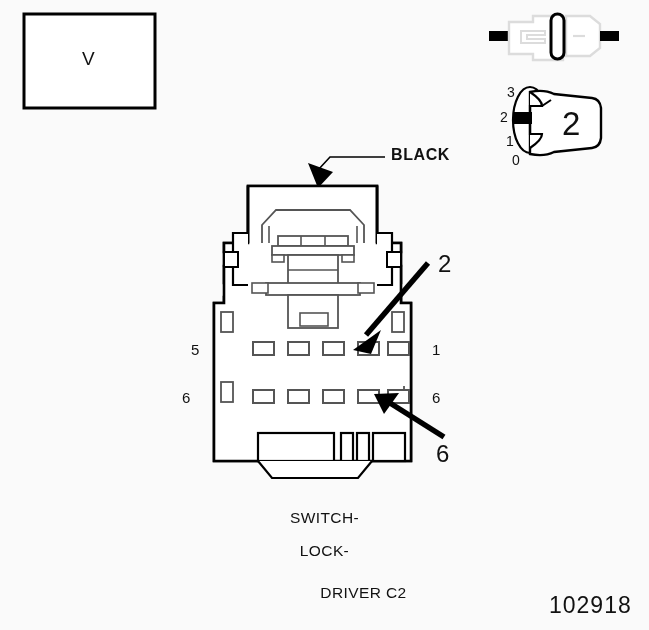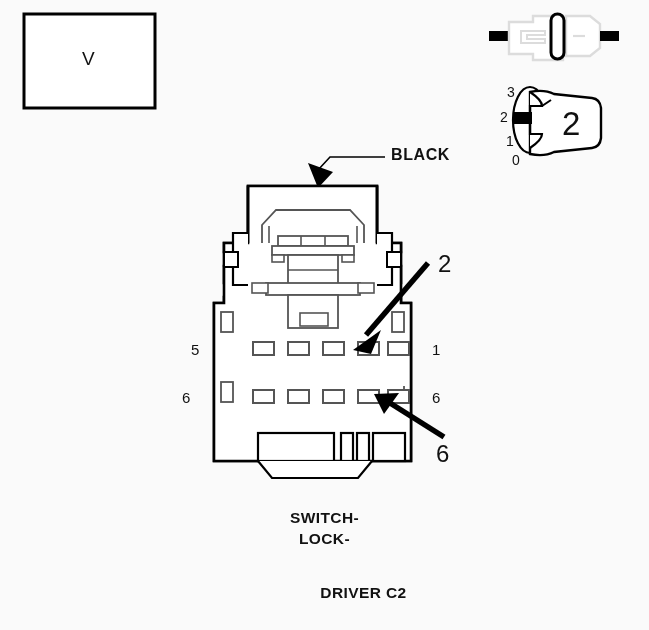--- a/index.html
+++ b/index.html
@@ -41,21 +41,21 @@
     font-size: 24px;
   }
   .dial-num {
     font-size: 14px;
   }
   .dial-face-num {
     font-size: 33px;
   }
   .caption-line {
     font-size: 15.5px;
-    font-weight: bold;
+    font-weight: normal;
     letter-spacing: 0.4px;
     text-align: center;
     width: 100%;
     left: 0;
   }
   .fig-num {
     font-size: 23px;
     letter-spacing: 1px;
   }
 </style>
@@ -200,17 +200,18 @@
 
   <div class="txt pin-num" style="left:191px; top:341px;">5</div>
   <div class="txt pin-num" style="left:432px; top:341px;">1</div>
   <div class="txt pin-num" style="left:182px; top:389px;">6</div>
   <div class="txt pin-num" style="left:432px; top:389px;">6</div>
 
   <div class="txt callout-num" style="left:438px; top:250px;">2</div>
   <div class="txt callout-num" style="left:436px; top:440px;">6</div>
 
   <div class="txt caption-line" style="top:509px;">SWITCH-</div>
-  <div class="txt caption-line" style="top:530px;">LOCK-</div>
+  <div class="txt caption-line" style="top:542px;">LOCK-</div>
   <div class="txt caption-line" style="top:584px;margin-left:39px;">DRIVER C2</div>
 
+  <div class="txt fig-num" style="left:549px; top:592px;">102918</div>
 
 </div>
 
 </body></html>

